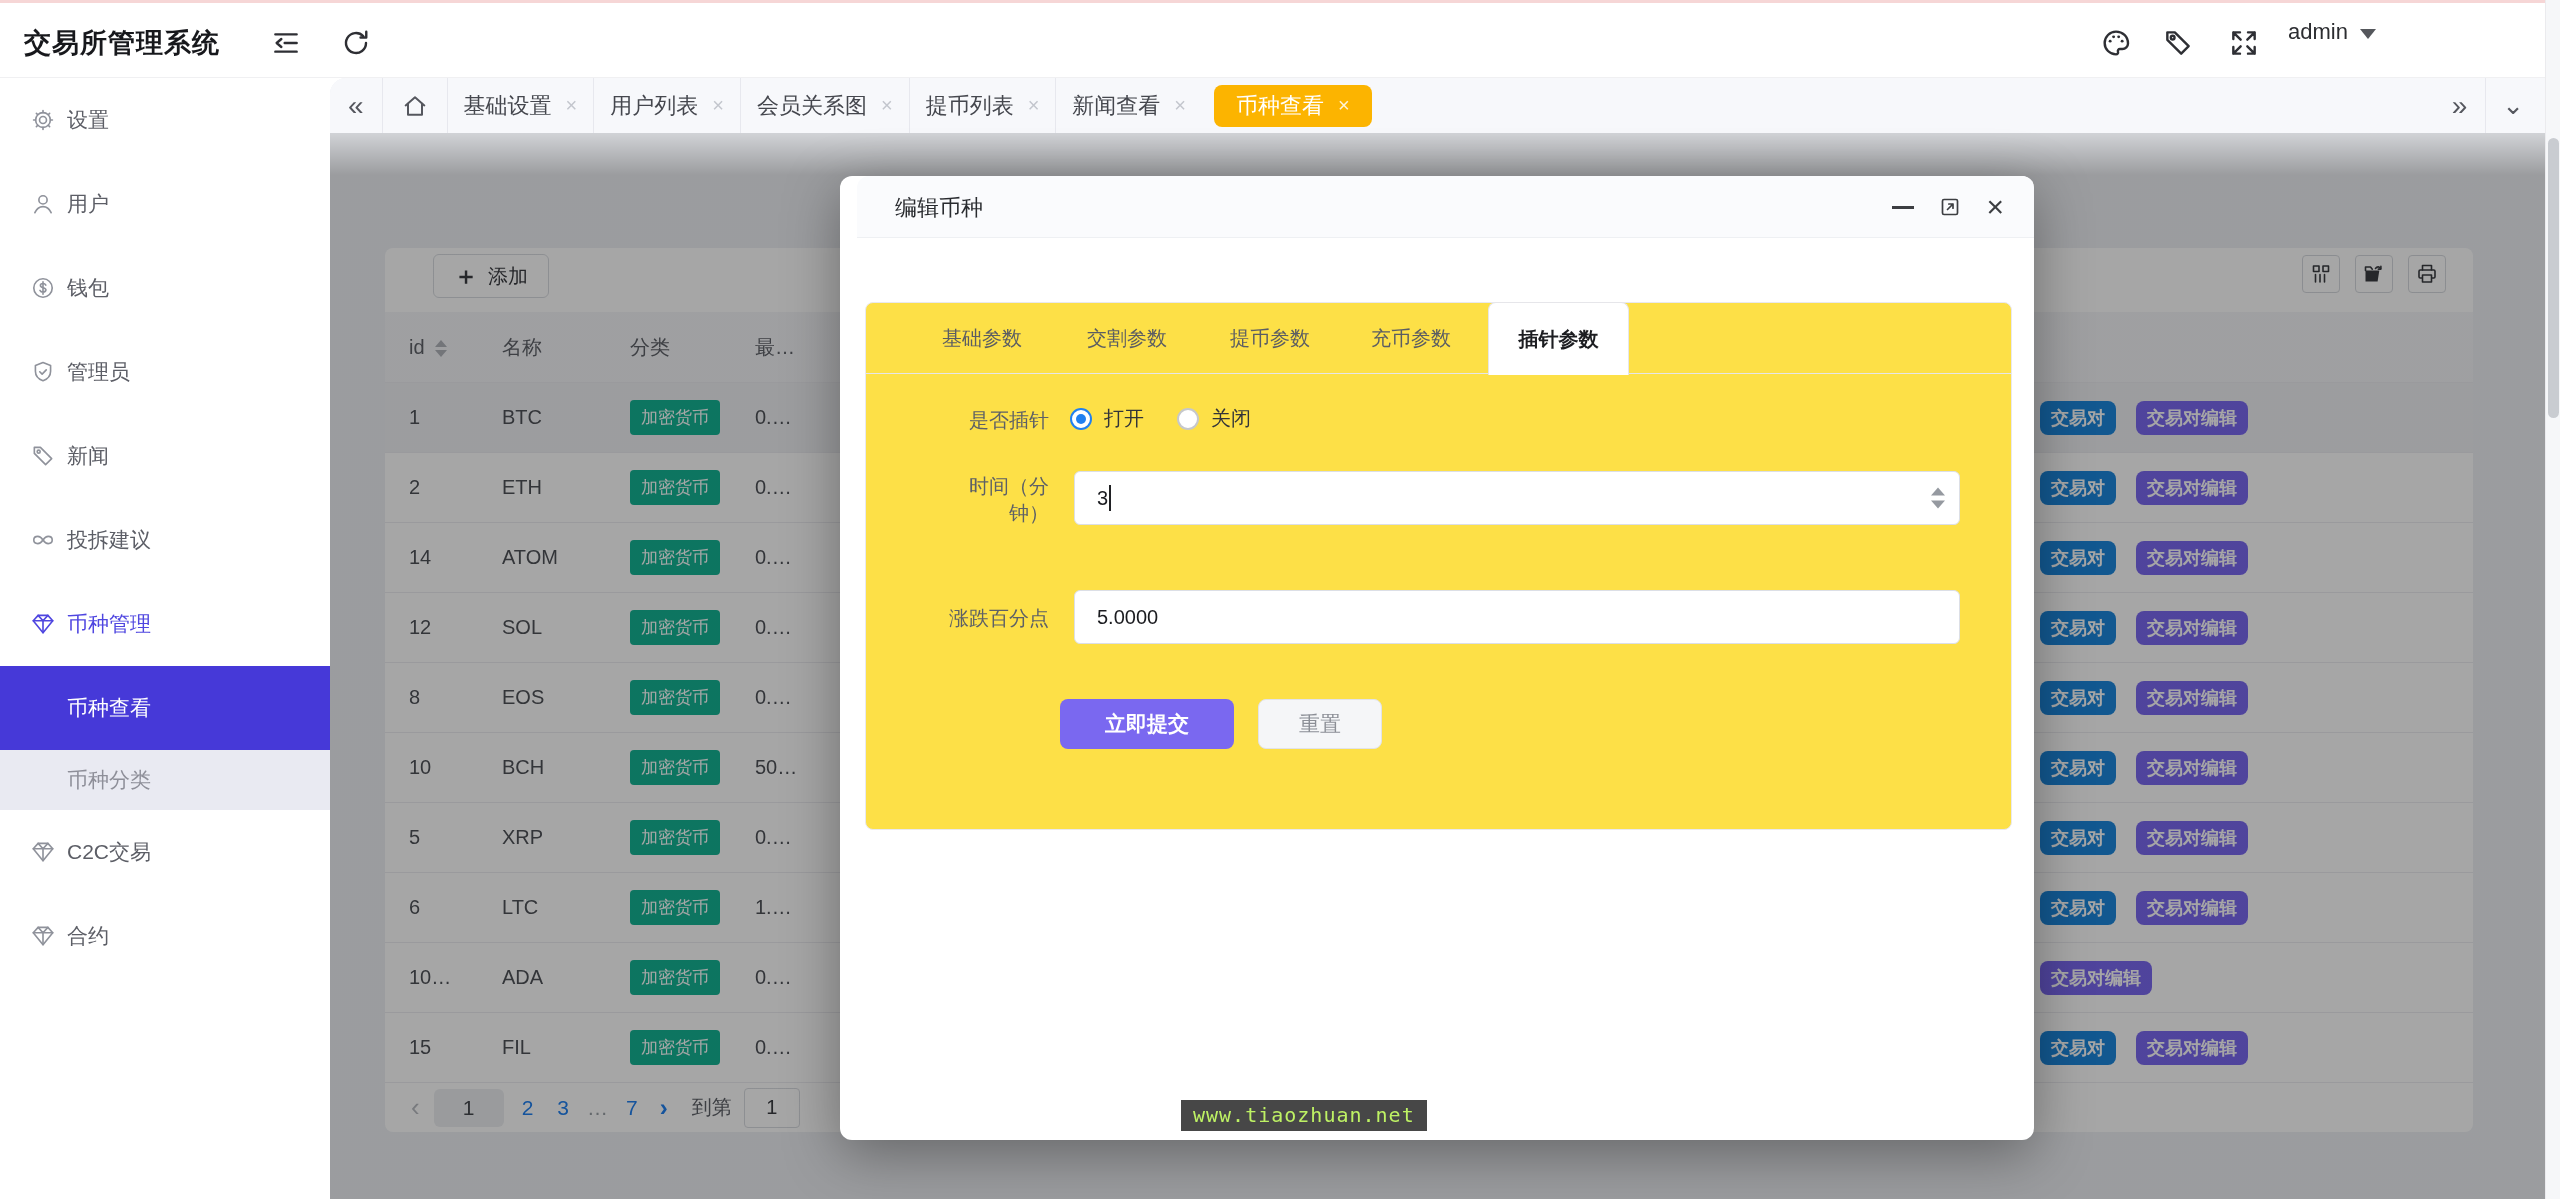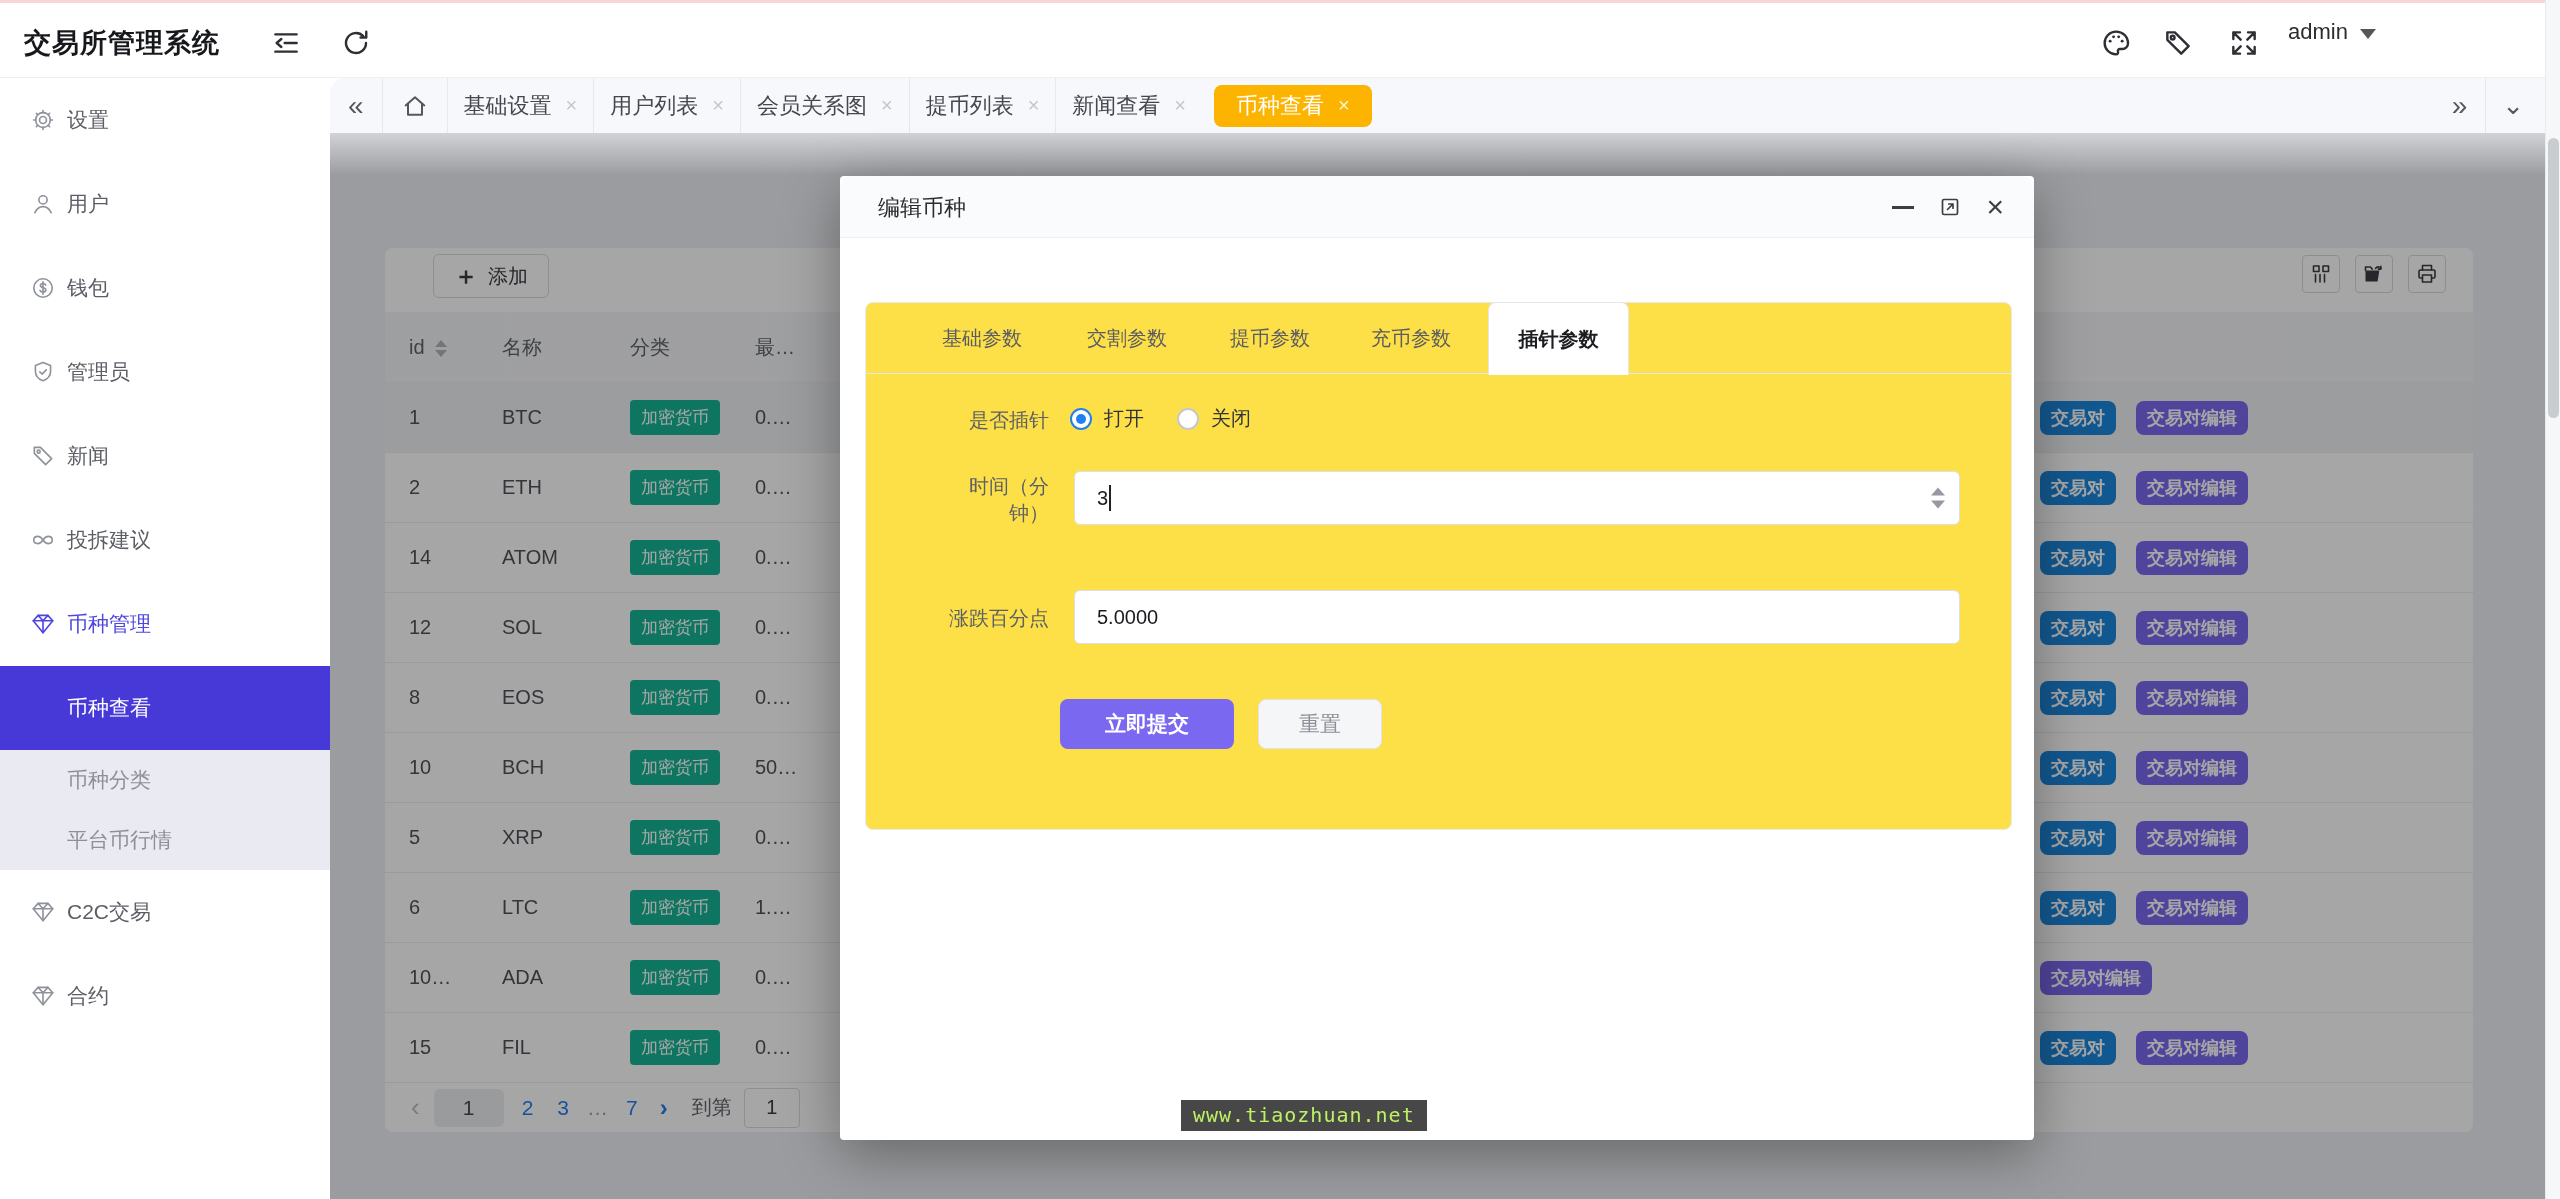--- a/index.html
+++ b/index.html
@@ -91,21 +91,21 @@
 
   
   .dim { position:absolute; left:0; top:55px; width:2215px; height:1066px;
          background:linear-gradient(to bottom, rgba(0,0,0,.12) 0px, rgba(0,0,0,.35) 42px, rgba(0,0,0,.35) 100%); z-index:20; }
 
   
   .scrollbar { position:absolute; right:0; top:0; width:15px; height:1199px; background:#f6f7f9; border-left:1px solid #ebebee; z-index:40; }
   .scroll-thumb { position:absolute; left:2px; top:138px; width:11px; height:280px; background:#c9ccd1; border-radius:6px; cursor:pointer; }
 
   
-  .modal { position:absolute; left:840px; top:176px; width:1194px; height:964px; background:#fff; border-radius:4px; box-shadow:0 14px 56px rgba(0,0,0,.35); z-index:30; }
+  .modal { position:absolute; left:840px; top:176px; width:1194px; height:964px; background:#fff; border-radius:12px; box-shadow:0 14px 56px rgba(0,0,0,.35); z-index:30;padding-left:17px; }
   .modal-header { position:relative; height:62px; background:#fafbfd; border-bottom:1px solid #eef0f3; border-radius:12px 12px 0 0; }
   .modal-title { position:absolute; left:38px; top:17px; font-size:22px; color:#292b2f; }
   .modal-controls { position:absolute; right:30px; top:0; height:62px; display:flex; align-items:center; gap:24px; color:#3c3e42; }
   .mc { cursor:pointer; display:flex; align-items:center; }
   .mc-min { width:22px; height:3px; background:#3c3e42; }
   .mc-max svg { width:24px; height:24px; stroke:currentColor; fill:none; stroke-width:1.7; stroke-linecap:round; stroke-linejoin:round; }
   .mc-close { font-size:30px; line-height:30px; }
 
   .inner-card { position:absolute; left:25px; top:126px; width:1147px; height:528px; border:1px solid #e9e9ee; border-radius:8px; background:#fde047; }
   .mtabs { position:relative; height:71px; border-bottom:1px solid #e6e6ea; }
@@ -223,21 +223,20 @@
       <div class="side-item active-parent">
         <span class="sicon"><svg viewBox="0 0 24 24">
             <path d="M7.5 4h9L21 9l-9 11L3 9z"></path>
             <path d="M3 9h18M7.5 4 12 9l4.5-5M12 9v11"></path>
           </svg></span>
         <span class="slabel">币种管理</span>
       </div>
       <div class="submenu">
         <div class="sub-item active">币种查看</div>
         <div class="sub-item">币种分类</div>
-        <div class="sub-item">平台币行情</div>
       </div>
       <div class="side-item">
         <span class="sicon"><svg viewBox="0 0 24 24">
             <path d="M7.5 4h9L21 9l-9 11L3 9z"></path>
             <path d="M3 9h18M7.5 4 12 9l4.5-5M12 9v11"></path>
           </svg></span>
         <span class="slabel">C2C交易</span>
       </div>
       <div class="side-item">
         <span class="sicon"><svg viewBox="0 0 24 24">

